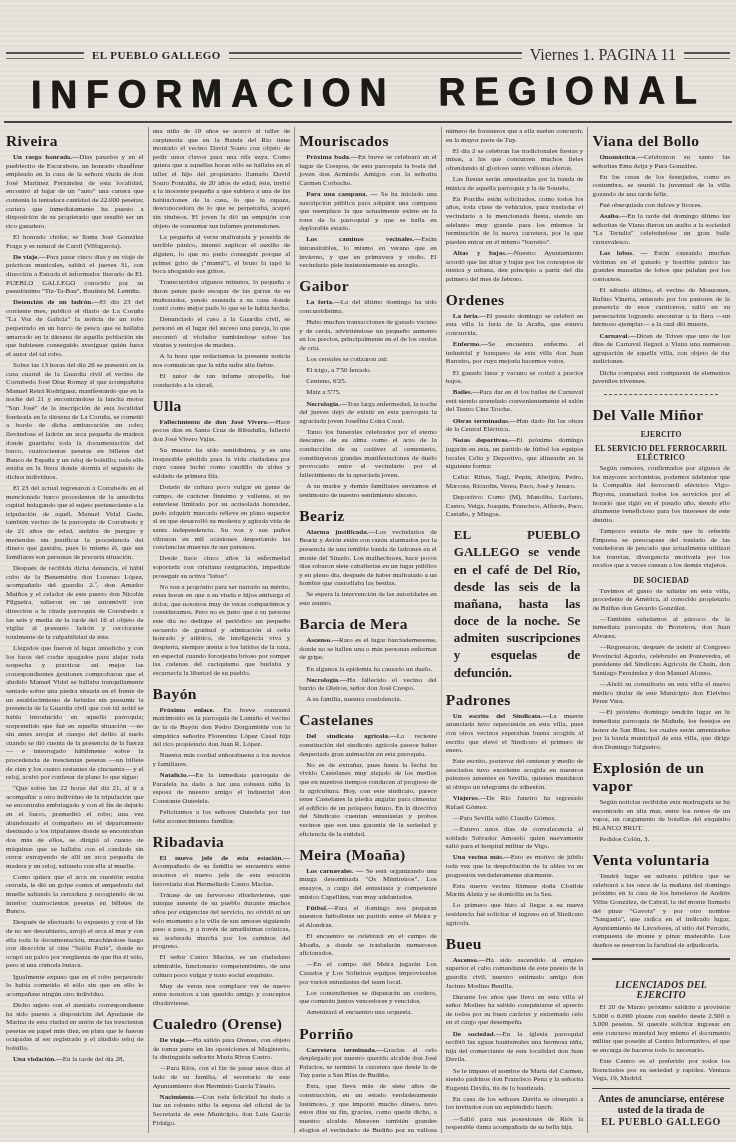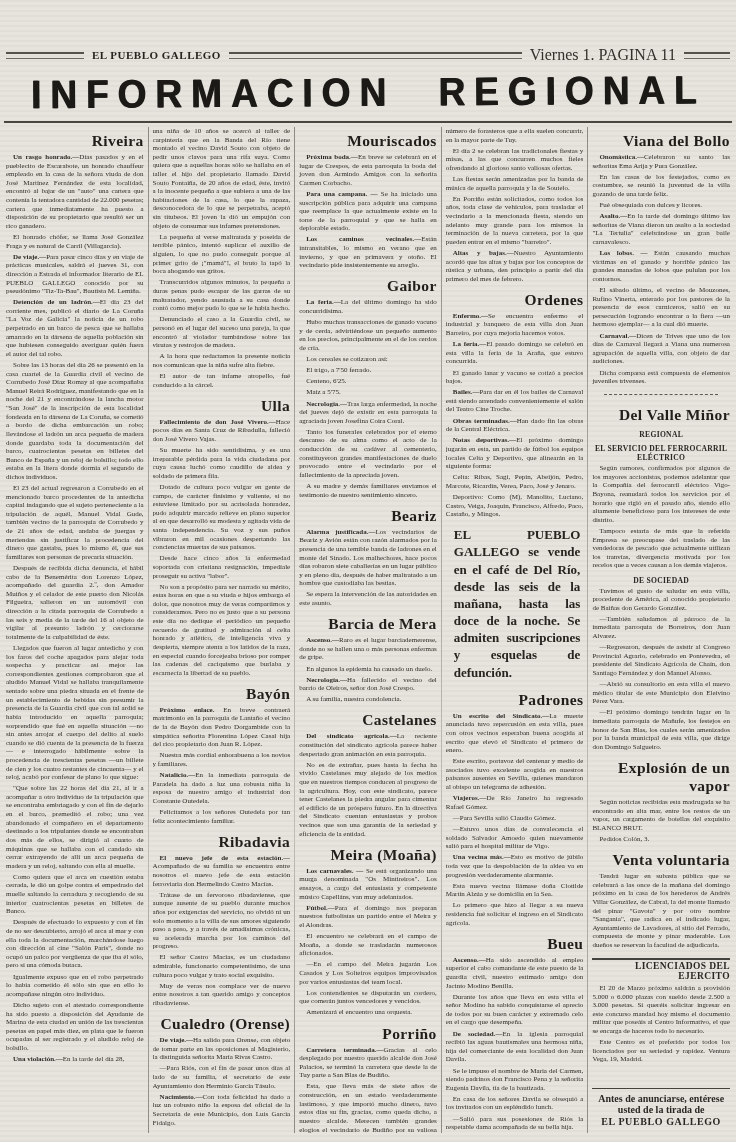--- a/index.html
+++ b/index.html
@@ -11,32 +11,32 @@
   .seg.s1{width:78px;}.seg.s2{flex:1;}.seg.s3{width:46px;}
   .paper-name{font-weight:bold;font-size:11px;letter-spacing:.5px;white-space:nowrap;color:#26241f;}
   .date-page{font-size:16px;white-space:nowrap;color:#33312c;}
   .headline{font-family:"Liberation Sans",sans-serif;font-weight:bold;font-size:37px;
     letter-spacing:9px;word-spacing:24px;text-align:center;color:#1b1a17;
     transform:rotate(-.4deg) scaleY(1.08);margin-top:8px;text-shadow:1px 0 0 #1b1a17;}
   .headline-rule{height:2px;background:#2c2a26;margin:7px 4px 2px;opacity:.85;}
   .cols{display:flex;gap:4px;padding:2px 6px 0;height:1006px;overflow:hidden;}
   .col{flex:1 1 0;min-width:0;display:flex;flex-direction:column;overflow:hidden;}
   .colrule{width:1px;background:linear-gradient(#8d8a83,#c0bdb5 70%,#8d8a83);}
-  .sec-h{font-size:15.5px;font-weight:bold;text-align:right;margin:5px 0 3px;letter-spacing:.4px;color:#201e1a;}
+  .sec-h{font-size:15.5px;font-weight:bold;text-align:left;margin:5px 0 3px;letter-spacing:.4px;color:#201e1a;}
   .sub-h{font-size:7.6px;font-weight:bold;text-align:center;margin:3px 0 2px;letter-spacing:.3px;}
   .para{font-size:7px;line-height:1.23;text-align:justify;text-indent:7px;margin:0 0 2.5px;color:#2e2c27;}
   .para.noind{text-indent:0;}
   .lead{font-weight:bold;}
   .boxed{font-size:13px;font-weight:bold;line-height:1.32;margin:5px 3px 5px 8px;text-align:justify;color:#26241f;}
   .hr-dash{border-top:1px dashed #5d5a53;margin:6px 12px;height:0;}
   .ad-line{margin-top:auto;font-family:"Liberation Sans",sans-serif;font-weight:bold;font-size:10.5px;
     line-height:1.25;text-align:right;padding:6px 2px 2px;color:#1f1d19;}
   .ad-brand{font-size:19px;font-weight:bold;text-align:center;letter-spacing:.5px;margin:2px 0 10px;color:#1b1a16;}
-  .box-h{font-size:9.5px;font-weight:bold;text-align:right;border-top:2px solid #44423c;
-    padding-top:1px;margin:6px 0 3px;letter-spacing:.4px;}
+  .box-h{font-size:9.5px;font-weight:bold;text-align:center;border-top:2px solid #44423c;
+    padding-top:20px;margin:6px 0 3px;letter-spacing:.4px;font-style:italic;}
   .foot{margin-top:auto;font-size:10px;font-weight:bold;text-align:center;border-top:1px solid #44423c;padding-top:4px;}
   .foot-brand{font-size:10px;font-weight:bold;text-align:center;letter-spacing:.6px;margin:1px 0 6px;}
 </style>
 </head>
 <body>
 
 <div class="page">
   <div class="masthead">
     <div class="seg s1"></div>
     <span class="paper-name">EL PUEBLO GALLEGO</span>
@@ -132,22 +132,22 @@
         <div class="para"><span>Esta, que lleva más de siete años de construcción, en un estado verdaderamente lastimoso, y que importó mucho dinero, tuvo estos días su fin, gracias, como queda dicho, a nuestro alcalde. Merecen también grandes elogios el vecindario de Budiño por su valiosa prestación personal, el concejal y pedáneo de aquella parroquia que dirigió en todo momento los trabajos.</span></div>
       </div>
     <div class="colrule"></div>
     <div class="col">
         <div class="para noind"><span>número de forasteros que a ella suelen concurrir, en la mayor parte de Tuy.</span></div>
         <div class="para"><span>El día 2 se celebran las tradicionales fiestas y misas, a las que concurren muchos fieles ofrendando al glorioso santo valiosas ofertas.</span></div>
         <div class="para"><span>Las fiestas serán amenizadas por la banda de música de aquella parroquia y la de Soutelo.</span></div>
         <div class="para"><span>En Porriño están solicitados, como todos los años, toda clase de vehículos, para trasladar el vecindario a la mencionada fiesta, siendo un adelanto muy grande para los mismos la terminación de la nueva carretera, por la que pueden entrar en el mismo "barreiro".</span></div>
         <div class="para"><span class="lead">Altas y bajas.—</span><span>Nuestro Ayuntamiento acordó que las altas y bajas por los conceptos de rústica y urbana, den principio a partir del día primero del mes de febrero.</span></div>
         <div class="sec-h"><span>Ordenes</span></div>
+        <div class="para"><span class="lead">La feria.—</span><span>El pasado domingo se celebró en esta villa la feria de la Araña, que estuvo concurrida.</span></div>
         <div class="para"><span class="lead">Enfermo.—</span><span>Se encuentra enfermo el industrial y banquero de esta villa don Juan Barreiro, por cuya mejoría hacemos votos.</span></div>
-        <div class="para"><span class="lead">La feria.—</span><span>El pasado domingo se celebró en esta villa la feria de la Araña, que estuvo concurrida.</span></div>
         <div class="para"><span>El ganado lanar y vacuno se cotizó a precios bajos.</span></div>
         <div class="para"><span class="lead">Bailes.—</span><span>Para dar en él los bailes de Carnaval está siendo arrendado convenientemente el salón del Teatro Cine Troche.</span></div>
         <div class="para"><span class="lead">Obras terminadas.—</span><span>Han dado fin las obras de la Central Eléctrica.</span></div>
         <div class="para"><span class="lead">Notas deportivas.—</span><span>El próximo domingo jugarán en esta, un partido de fútbol los equipos locales Celta y Deportivo, que alinearán en la siguiente forma:</span></div>
         <div class="para"><span>Celta: Ribas, Sagi, Pepín, Abeijón, Pedro, Marcote, Ricardín, Verea, Paco, José y Jenaro.</span></div>
         <div class="para"><span>Deportivo: Como (M), Manolito, Luciano, Castro, Veiga, Joaquín, Francisco, Alfredo, Paco, Castaño, y Mingos.</span></div>
         <div class="boxed"><span>EL PUEBLO GALLEGO se vende en el café de Del Río, desde las seis de la mañana, hasta las doce de la noche. Se admiten suscripciones y esquelas de defunción.</span></div>
         <div class="sec-h"><span>Padrones</span></div>
         <div class="para"><span class="lead">Un escrito del Sindicato.—</span><span>La muerte anunciada tuvo repercusión en esta villa, pues con otros vecinos esperaban buena acogida al escrito que elevó el Sindicato el primero de enero.</span></div>
         <div class="para"><span>Este escrito, portavoz del centenar y medio de asociados tuvo excelente acogida en nuestros paisanos ausentes en Sevilla, quienes mandaron al obispo un telegrama de adhesión.</span></div>
@@ -174,21 +174,21 @@
         <div class="para"><span class="lead">Onomástica.—</span><span>Celebraron su santo las señoritas Ema Arija y Pura González.</span></div>
         <div class="para"><span>En las casas de los festejados, como es costumbre, se reunió la juventud de la villa gozando de una tarde feliz.</span></div>
         <div class="para"><span>Fué obsequiada con dulces y licores.</span></div>
         <div class="para"><span class="lead">Asalto.—</span><span>En la tarde del domingo último las señoritas de Viana dieron un asalto a la sociedad "La Tertulia" celebrándose un gran baile carnavalesco.</span></div>
         <div class="para"><span class="lead">Los lobos. — </span><span>Están causando muchas víctimas en el ganado y horrible pánico las grandes manadas de lobos que pululan por los contornos.</span></div>
         <div class="para"><span>El sábado último, el vecino de Mouzones, Rufino Vinerta, enterado por los pastores de la presencia de esos carniceros, salió en su persecución logrando encontrar a la fiera —un hermoso ejemplar— a la cual dió muerte.</span></div>
         <div class="para"><span class="lead">Carnaval.—</span><span>Dicen de Trives que uno de los días de Carnaval llegará a Viana una numerosa agrupación de aquella villa, con objeto de dar audiciones.</span></div>
         <div class="para"><span>Dicha comparsa está compuesta de elementos juveniles trivenses.</span></div>
         <div class="hr-dash"></div>
         <div class="sec-h"><span>Del Valle Miñor</span></div>
-        <div class="sub-h"><span>REGIONAL</span></div>
+        <div class="sub-h"><span>EJERCITO</span></div>
         <div class="sub-h"><span>EL SERVICIO DEL FERROCARRIL ELÉCTRICO</span></div>
         <div class="para"><span>Según rumores, confirmados por algunos de los mayores accionistas, podemos adelantar que la Compañía del ferrocarril eléctrico Vigo-Bayona, reanudará todos los servicios por el horario que rigió en el pasado año, siendo ello altamente beneficioso para los intereses de este distrito.</span></div>
         <div class="para"><span>Tampoco estaría de más que la referida Empresa se preocupase del traslado de las vendedoras de pescado que actualmente utilizan los tranvías, divergencia motivada por los recelos que a veces causan a los demás viajeros.</span></div>
         <div class="sub-h"><span>DE SOCIEDAD</span></div>
         <div class="para"><span>Tuvimos el gusto de saludar en esta villa, procedente de América, al conocido propietario de Baíñas don Gerardo González.</span></div>
         <div class="para"><span>—También saludamos al párroco de la inmediata parroquia de Borreiros, don Juan Alvarez.</span></div>
         <div class="para"><span>—Regresaron, después de asistir al Congreso Provincial Agrario, celebrado en Pontevedra, el presidente del Sindicato Agrícola de Chaín, don Santiago Fernández y don Manuel Alonso.</span></div>
         <div class="para"><span>—Abrió su consultorio en esta villa el nuevo médico titular de este Municipio don Eleivino Pérez Vara.</span></div>
         <div class="para"><span>—El próximo domingo tendrán lugar en la inmediata parroquia de Mañufe, los festejos en honor de San Blas, los cuales serán amenizados por la banda municipal de esta villa, que dirige don Domingo Salgueiro.</span></div>
         <div class="sec-h"><span>Explosión de un vapor</span></div>

